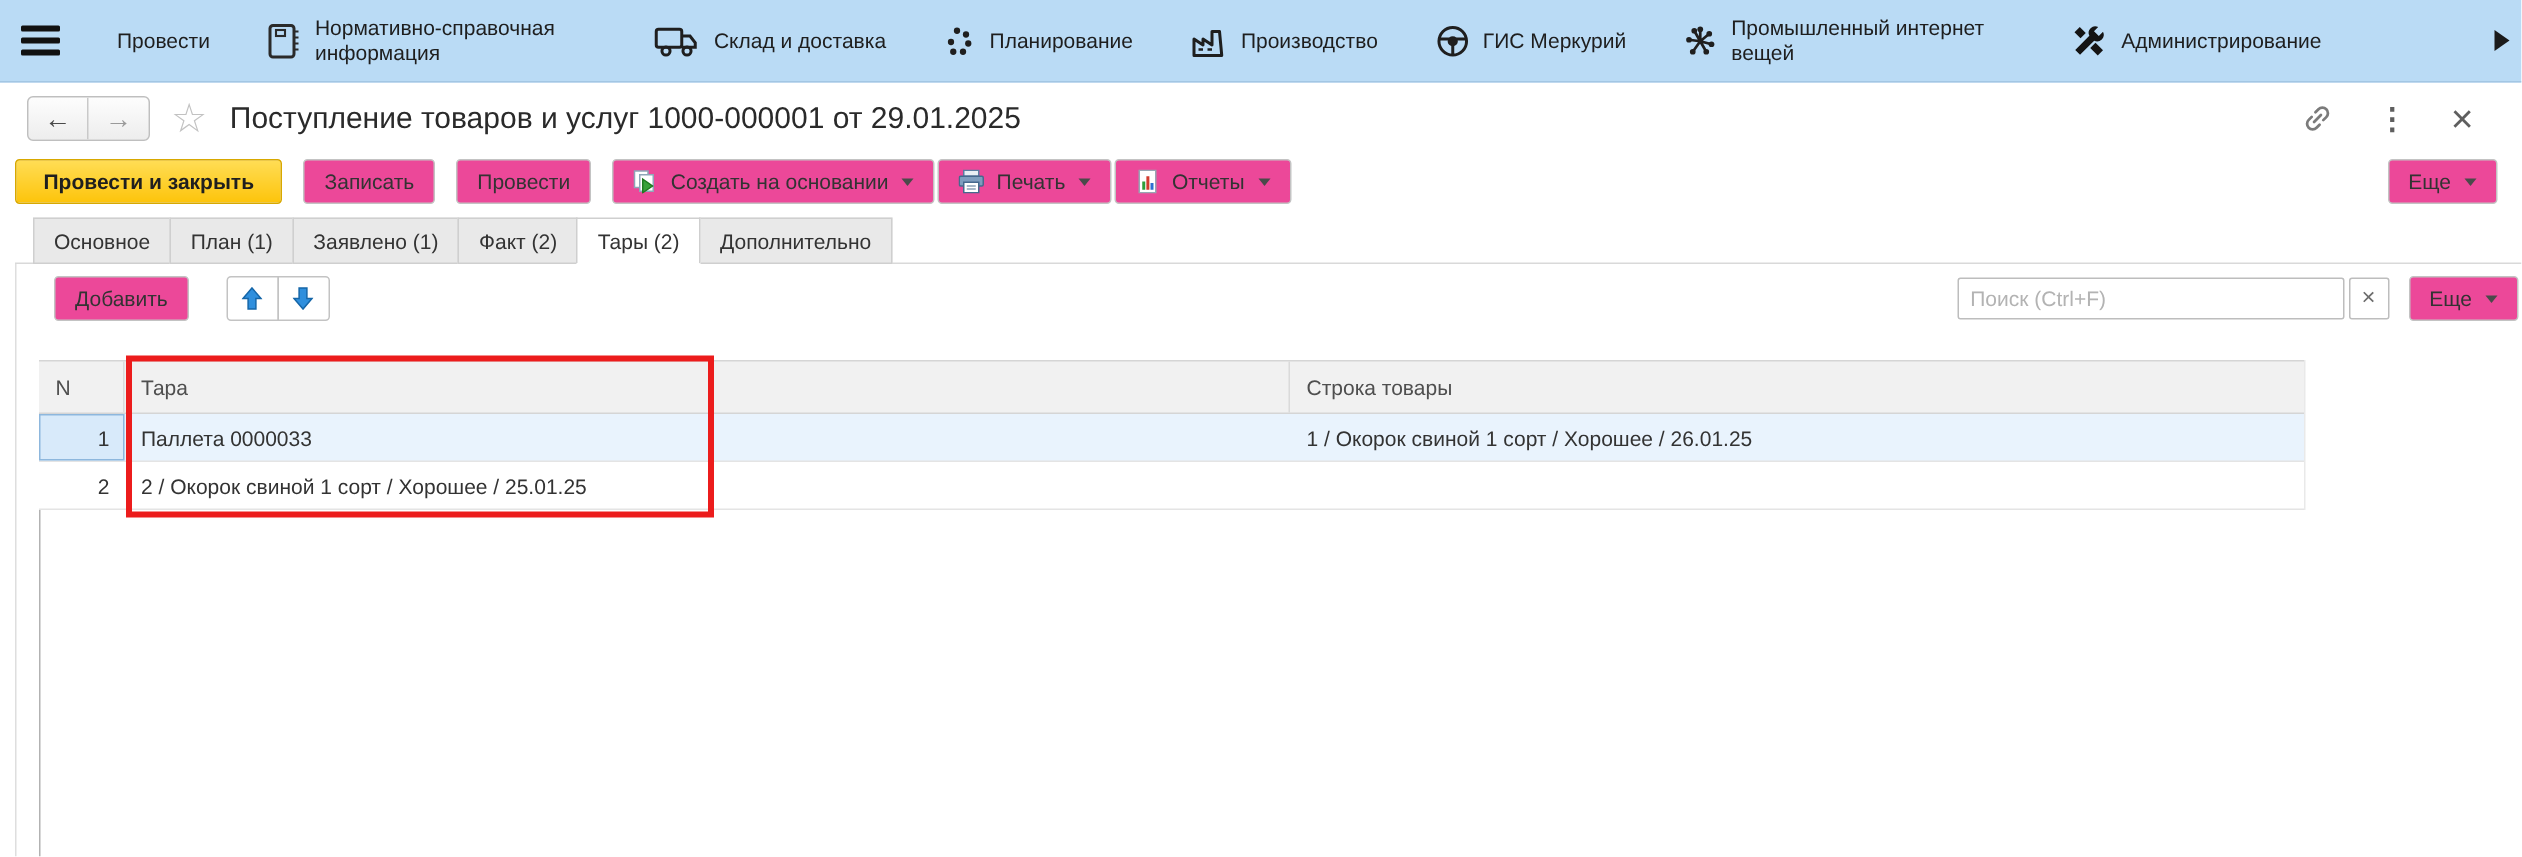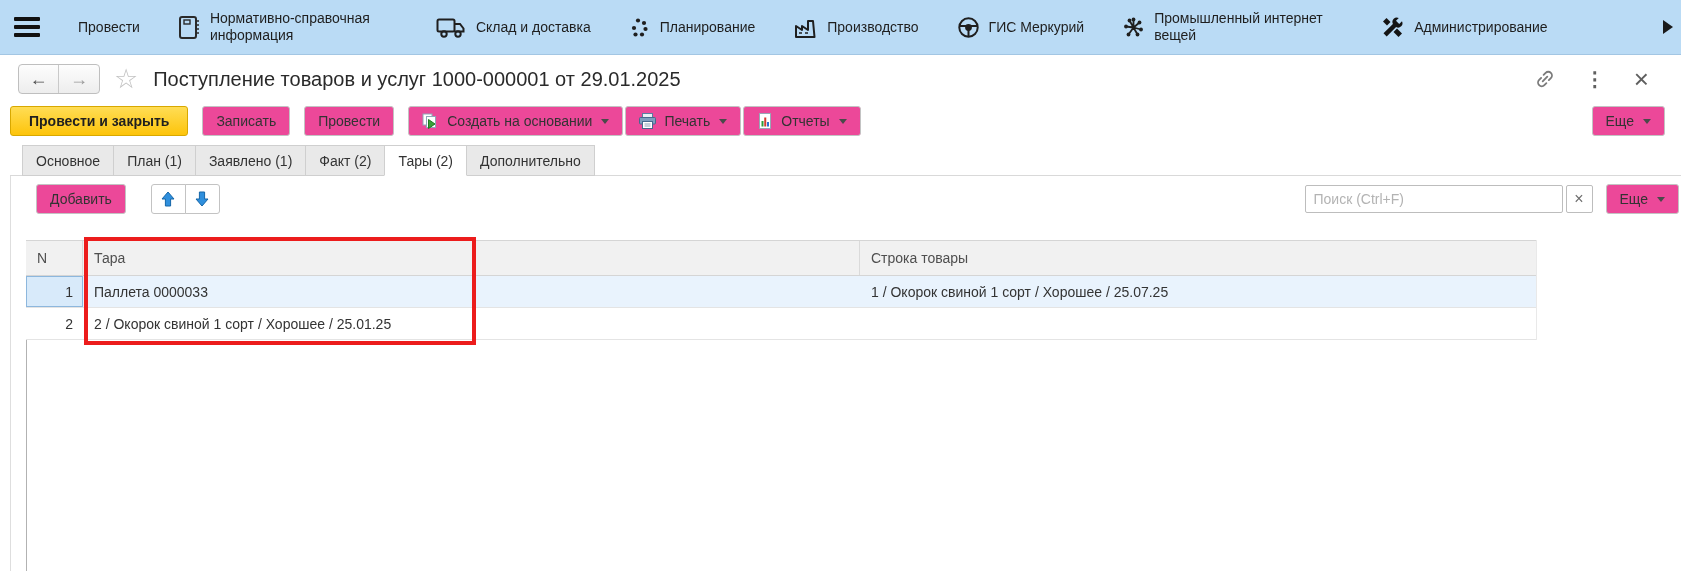--- a/index.html
+++ b/index.html
@@ -326,21 +326,21 @@
 
 <div class="grid">
   <div class="thead">
     <div class="hcell col-n">N</div>
     <div class="hcell col-tara">Тара</div>
     <div class="hcell col-line">Строка товары</div>
   </div>
   <div class="trow selected">
     <div class="tcell num col-n">1</div>
     <div class="tcell col-tara">Паллета 0000033</div>
-    <div class="tcell col-line">1 / Окорок свиной 1 сорт / Хорошее / 25.07.25</div>
+    <div class="tcell col-line">1 / Окорок свиной 1 сорт / Хорошее / 26.01.25</div>
   </div>
   <div class="trow">
     <div class="tcell num col-n">2</div>
     <div class="tcell col-line">2 / Окорок свиной 1 сорт / Хорошее / 25.01.25</div>
   </div>
 </div>
 
 <div class="red-annotation"></div>
 
 </body></html>

